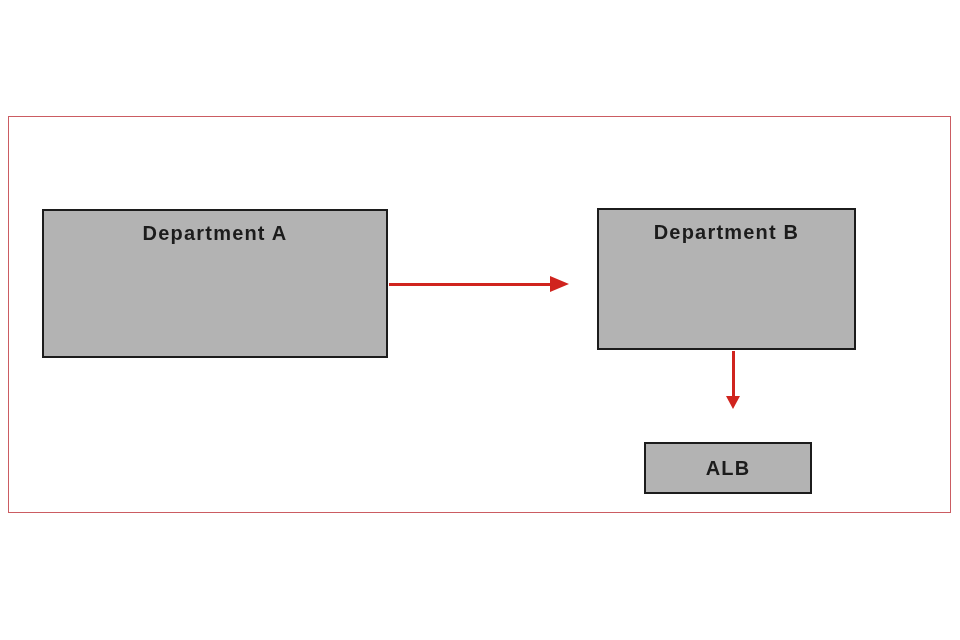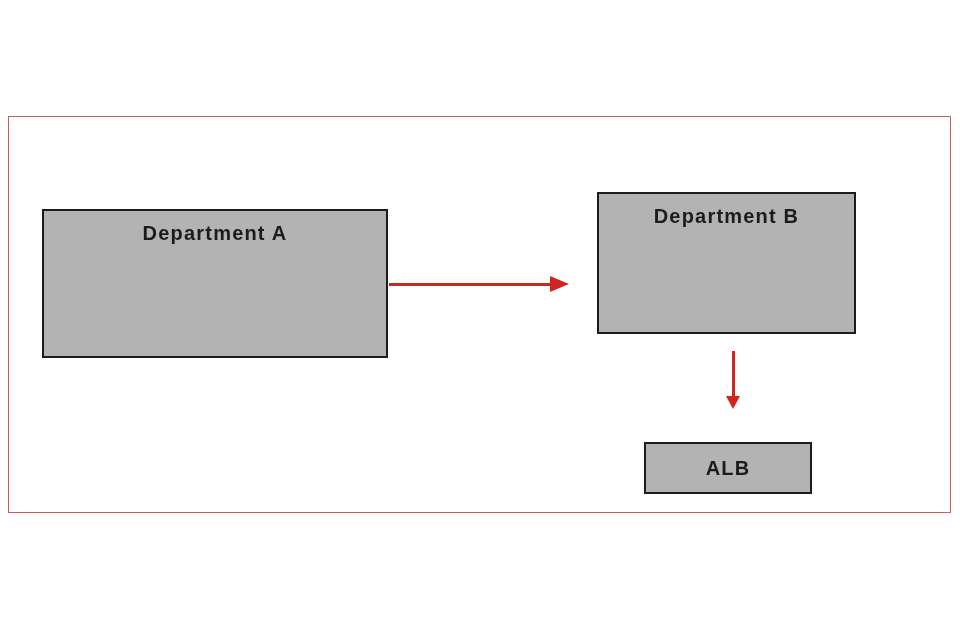--- a/index.html
+++ b/index.html
@@ -45,21 +45,21 @@
     margin-top: 24px;
   }
   #node-dept-a {
     left: 42px;
     top: 209px;
     width: 346px;
     height: 149px;
   }
   #node-dept-b {
     left: 597px;
-    top: 192px;
+    top: 208px;
     width: 259px;
     height: 142px;
   }
   #node-alb {
     left: 644px;
     top: 418px;
     width: 168px;
     height: 52px;
   }
   .arrow-line {

